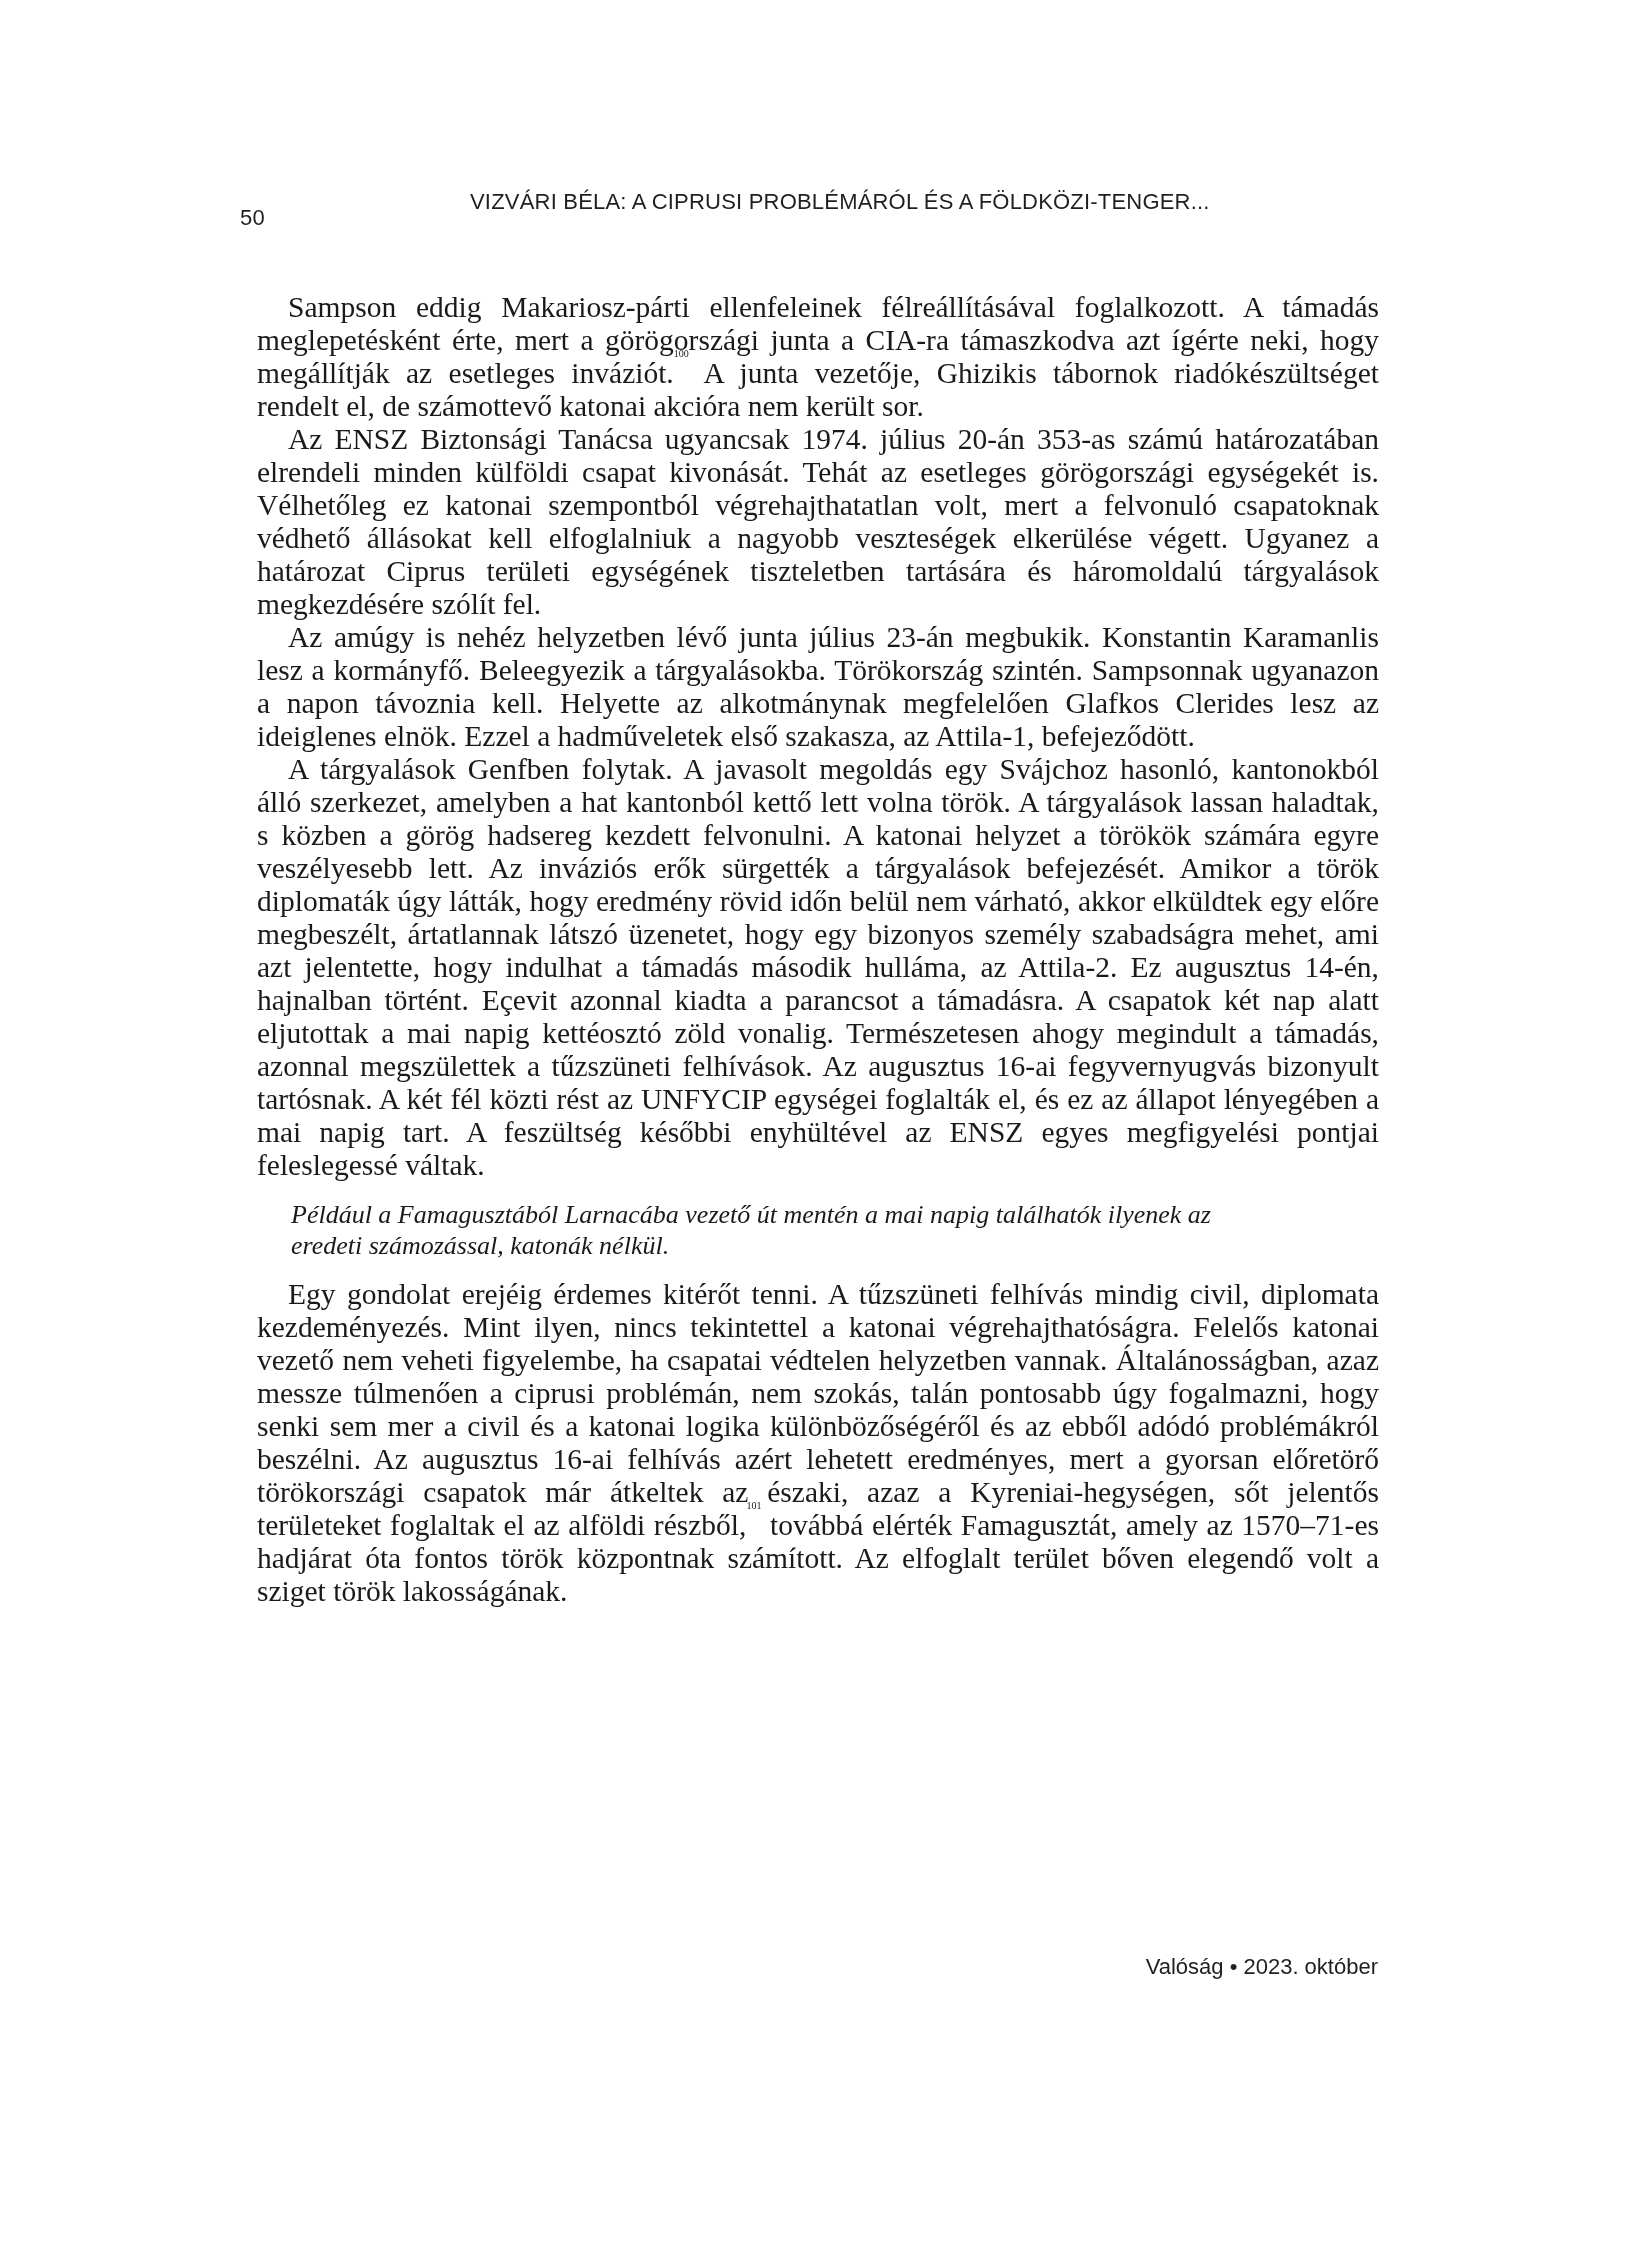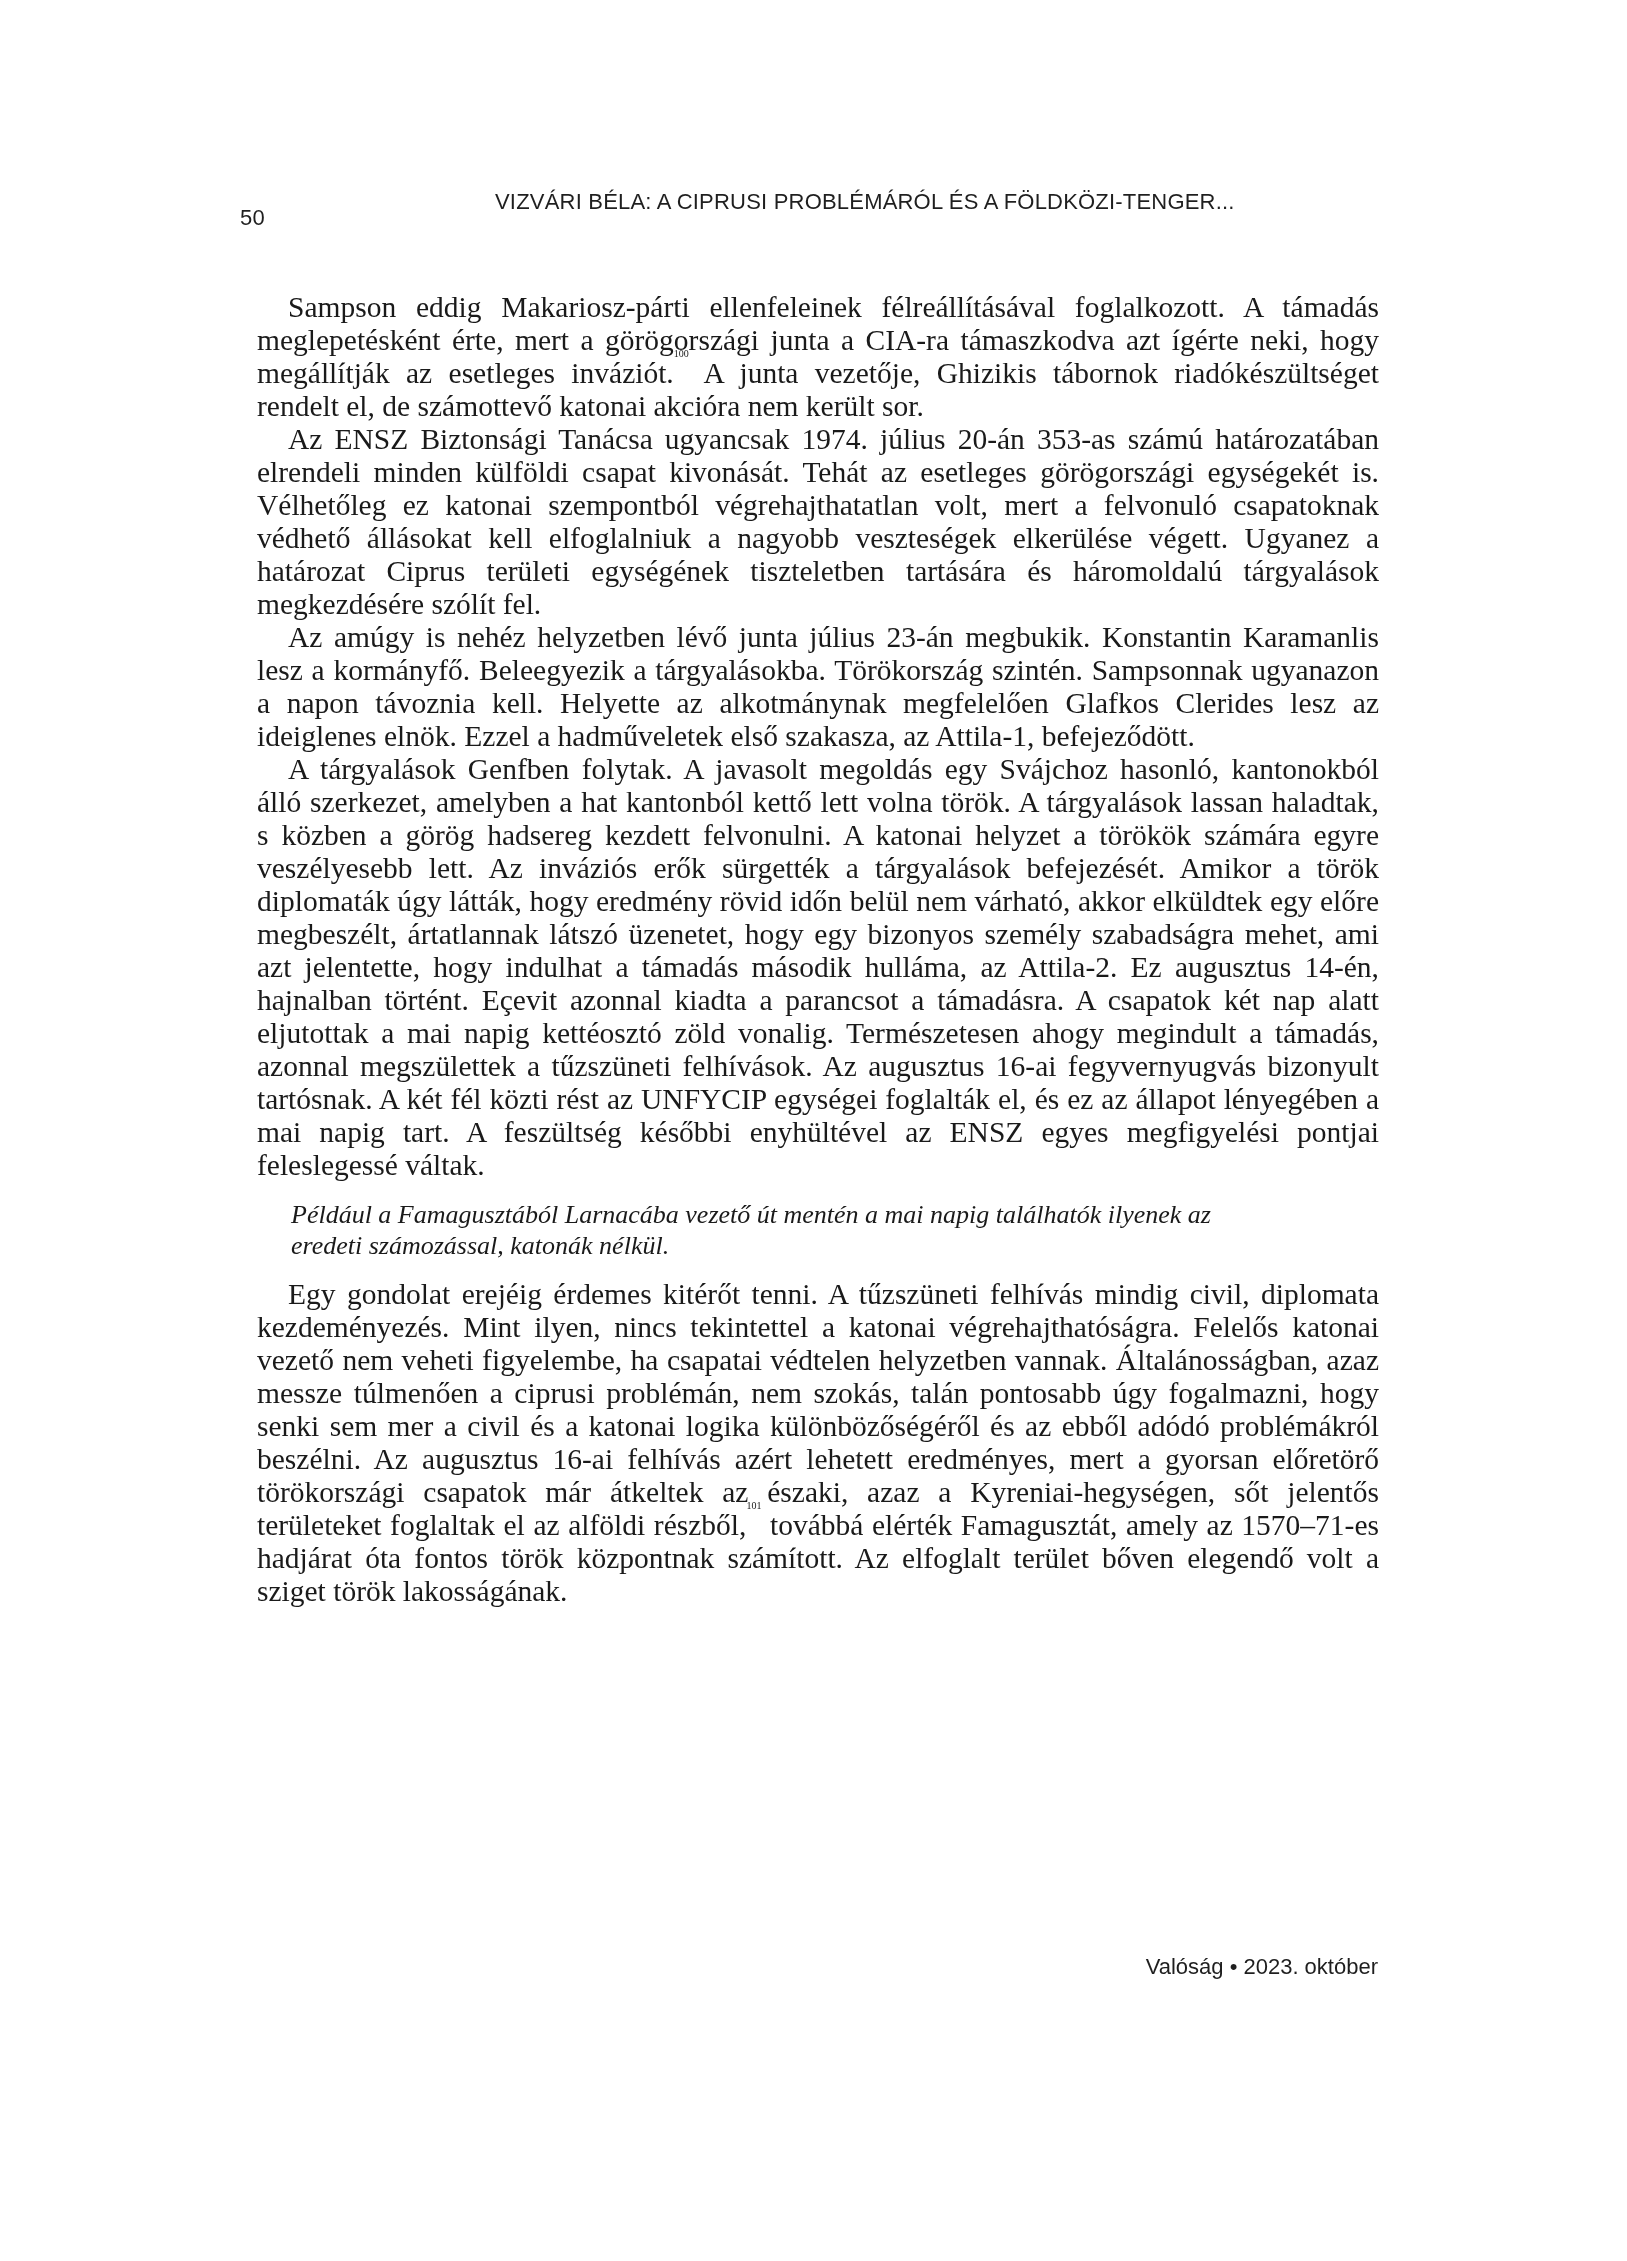--- a/index.html
+++ b/index.html
@@ -1,20 +1,20 @@
 <!DOCTYPE html>
 <html style="font-size:12.3px"><head>
 <meta charset="utf-8">
 <style>
   html, body { margin:0; padding:0; background:#ffffff; }
   body { width:1628px; height:2261px; position:relative; overflow:hidden; color:#1a1a1a; }
   .running-head { position:absolute; top:189px; left:240px; width:1138px; height:31px;
     font-family:"Liberation Sans", sans-serif; font-size:22px; letter-spacing:0.2px; color:#1f1f1f; }
   .running-head .page-no { position:absolute; left:0; top:16px; }
-  .running-head .title { position:absolute; left:255px; top:0; white-space:nowrap;text-align:center; }
+  .running-head .title { position:absolute; left:230px; top:0; white-space:nowrap;text-align:center; }
   .body-text { position:absolute; top:291px; left:257px; width:1122px;
     font-family:"Liberation Serif", serif; font-size:29.5px; line-height:33px; color:#1a1a1a; }
   .body-text p { margin:0; text-align:justify; text-indent:31px; hyphens:manual; }
   .body-text p.first { text-indent:0; }
   .body-text p.justify-all { text-align-last:justify; }
   .body-text p.quote { font-style:italic; text-indent:0; padding-left:34px; padding-right:92px;
     margin:17px 0 17px 0; line-height:31px; text-align:left; font-size:26px; }
   sup.fn { font-size:10px; vertical-align:top; position:relative; top:-3.1px; line-height:0; }
   .footer { position:absolute; top:1954px; right:250px; font-family:"Liberation Sans", sans-serif;
     font-size:22px; color:#1f1f1f; white-space:nowrap; }

